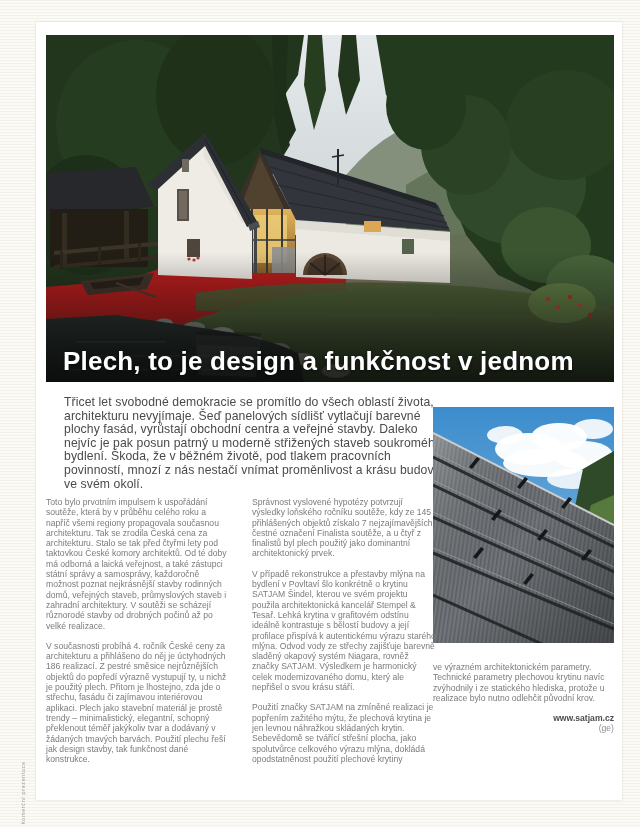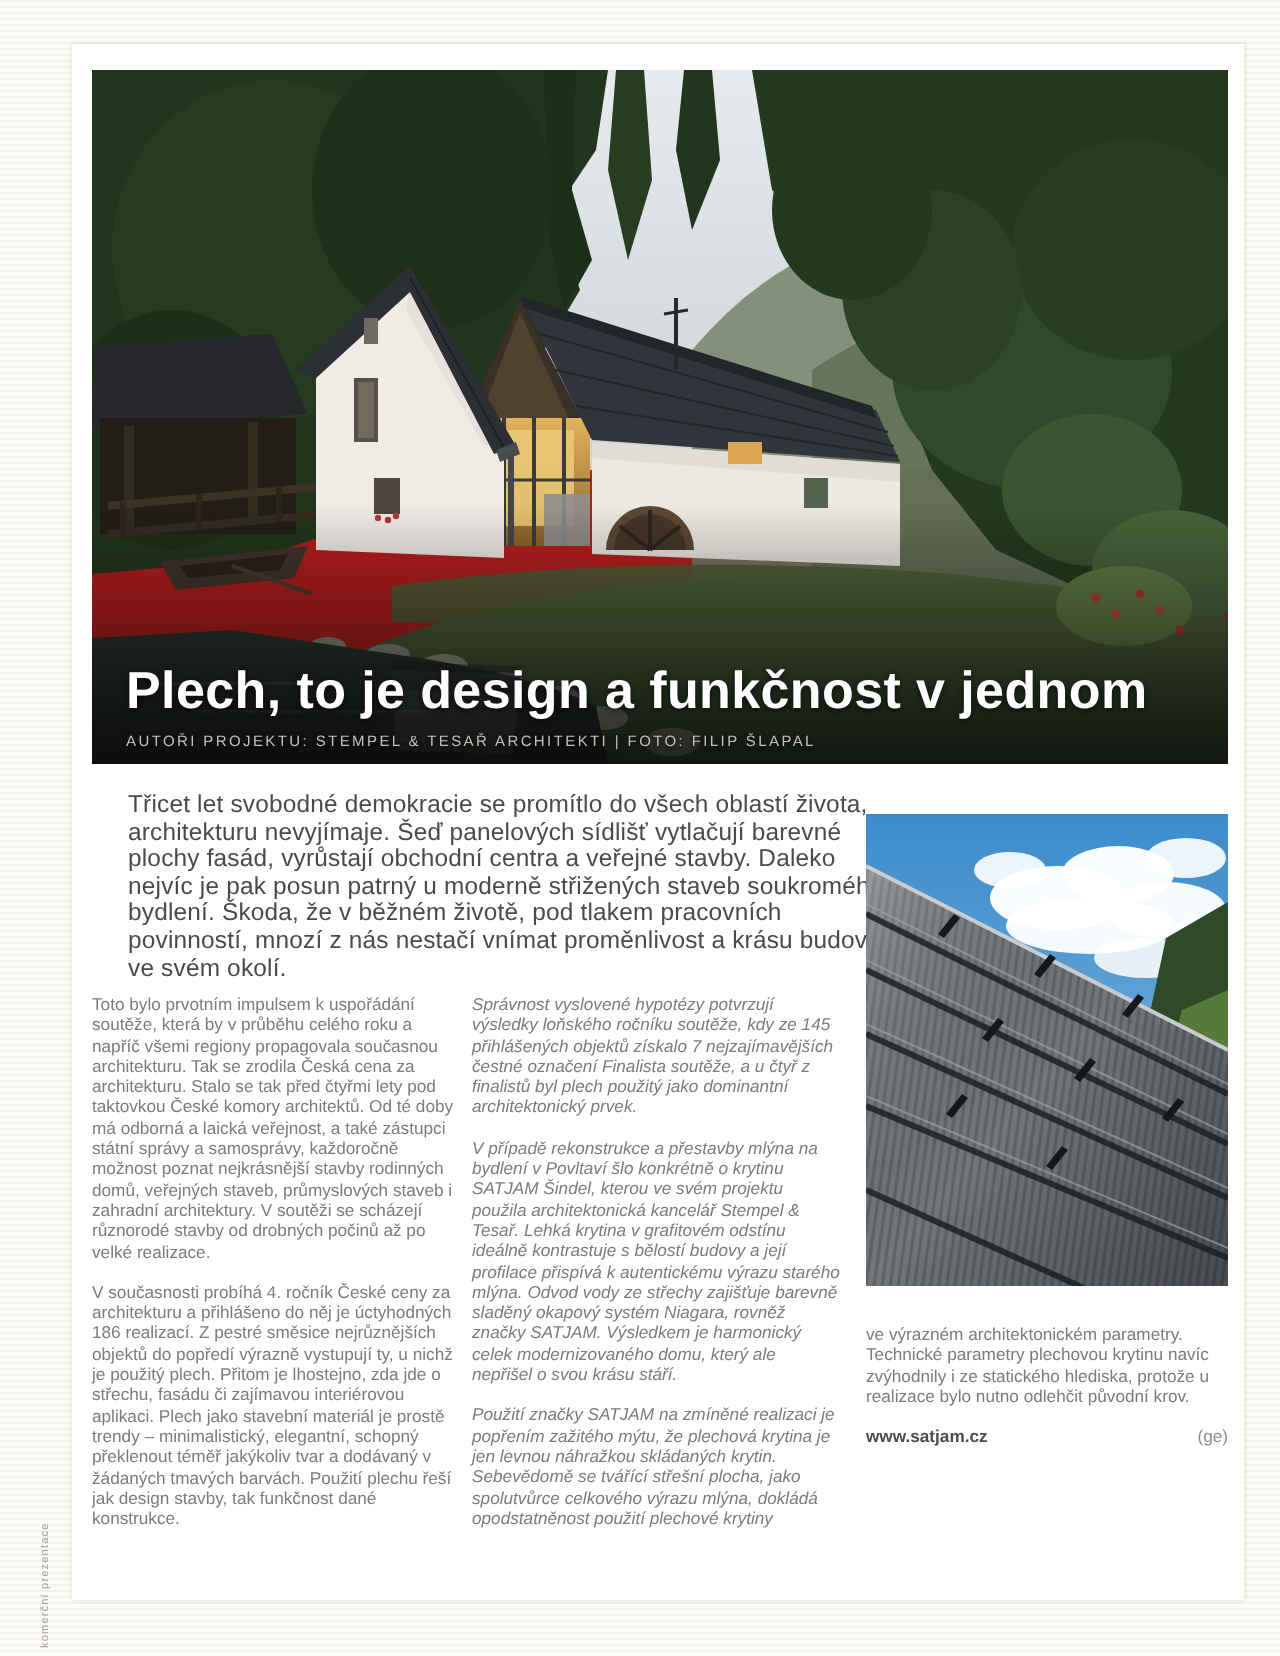--- a/index.html
+++ b/index.html
@@ -39,23 +39,23 @@
   }
   
   .photo-roof{
     position:absolute;left:397px;top:385px;width:181px;height:236px;margin:0;
     overflow:hidden;background:#5a84ad;
   }
   
   .col{position:absolute;top:475px;width:184px;font-size:8.6px;line-height:10.3px;color:#7b7b7b;}
   .col p{margin:0 0 10px 0;}
   .col1{left:10px;}
-  .col2{left:200px;font-style:italic;}
+  .col2{left:216px;}
   .col3{left:397px;top:640px;width:181px;}
-  .sigline{display:flex;justify-content:space-between;align-items:flex-end;margin-top:1px;}
+  .sigline{display:flex;justify-content:space-between;align-items:flex-end;margin-top:1px;flex-direction:column;}
   .web{font-weight:700;color:#4c4c4c;}
   .credit{color:#8d8d8d;margin-left:32px;}
   
   .vlabel{
     position:absolute;left:20px;top:742px;height:82px;
     writing-mode:vertical-rl;transform:rotate(180deg);
     font-size:5.5px;letter-spacing:.6px;color:#a19e93;white-space:nowrap;
   }
 </style>
 </head>
@@ -205,21 +205,20 @@
         <polygon points="150,300 215,302 210,342 152,340" fill="#a8aba2" opacity=".18"></polygon>
         <polygon points="150,296 215,298 213,312 151,310" fill="#11141a" opacity=".35"></polygon>
         <rect x="30" y="306" width="90" height="1.5" fill="#9aa09a" opacity=".2"></rect>
         <rect x="50" y="320" width="120" height="1.5" fill="#9aa09a" opacity=".16"></rect>
         <rect x="20" y="334" width="150" height="1.5" fill="#9aa09a" opacity=".14"></rect>
       </g>
     </svg>
     <div class="caption-shade"></div>
     <figcaption class="photo-caption">
       <h1>Plech, to je design a funkčnost v jednom</h1>
-      <div class="byline">AUTOŘI PROJEKTU: STEMPEL &amp; TESAŘ ARCHITEKTI  |  FOTO: FILIP ŠLAPAL</div>
     </figcaption>
   </figure>
 
   <p class="intro">Třicet let svobodné demokracie se promítlo do všech oblastí života, architekturu nevyjímaje. Šeď panelových sídlišť vytlačují barevné plochy fasád, vyrůstají obchodní centra a veřejné stavby. Daleko nejvíc je pak posun patrný u moderně střižených staveb soukromého bydlení. Škoda, že v běžném životě, pod tlakem pracovních povinností, mnozí z nás nestačí vnímat proměnlivost a krásu budov ve svém okolí.</p>
 
   <figure class="photo-roof">
     <svg width="181" height="236" viewBox="0 0 181 236">
       <defs>
         <linearGradient id="sky2" x1="0" y1="0" x2="0" y2="1">
           <stop offset="0" stop-color="#3c8ccc"></stop>

